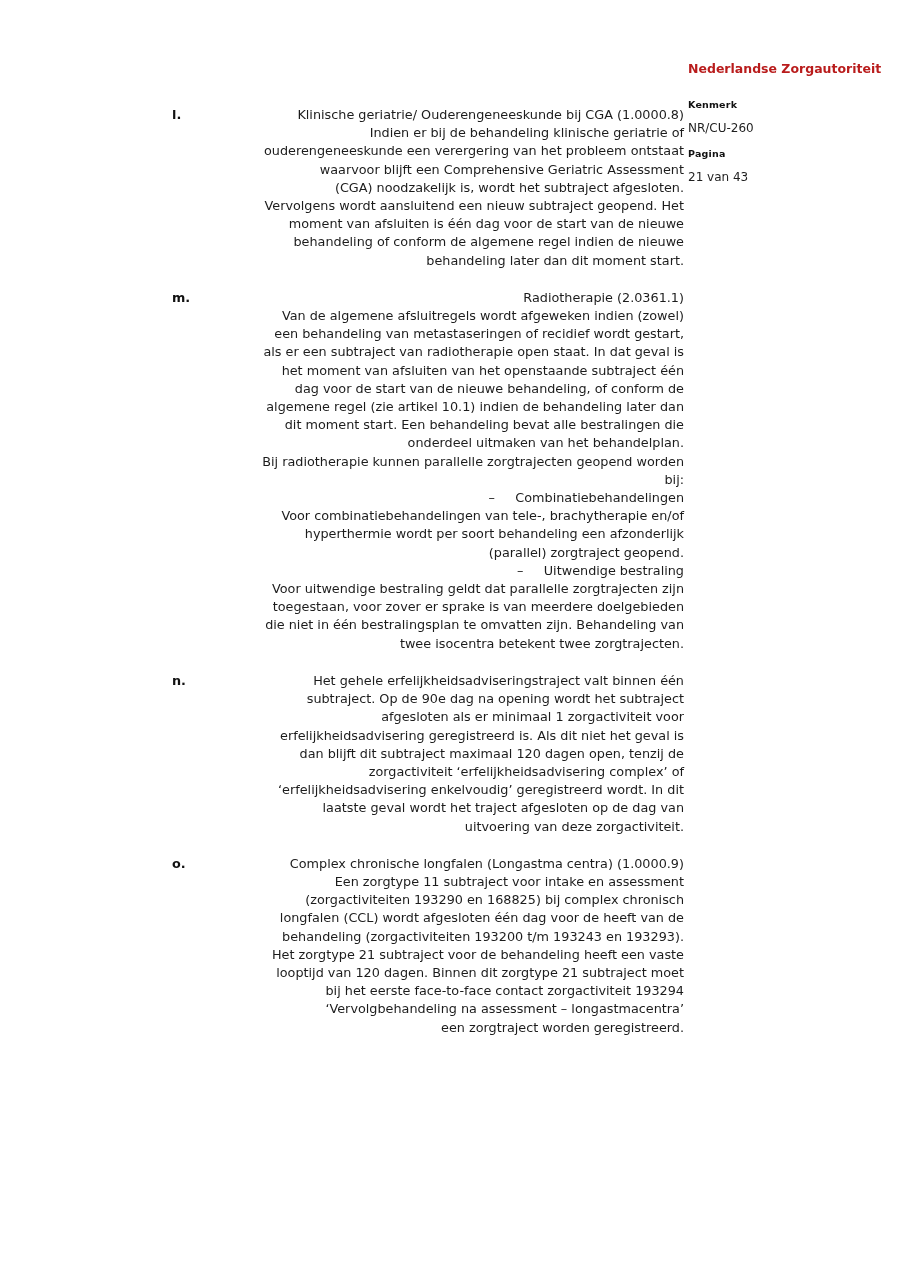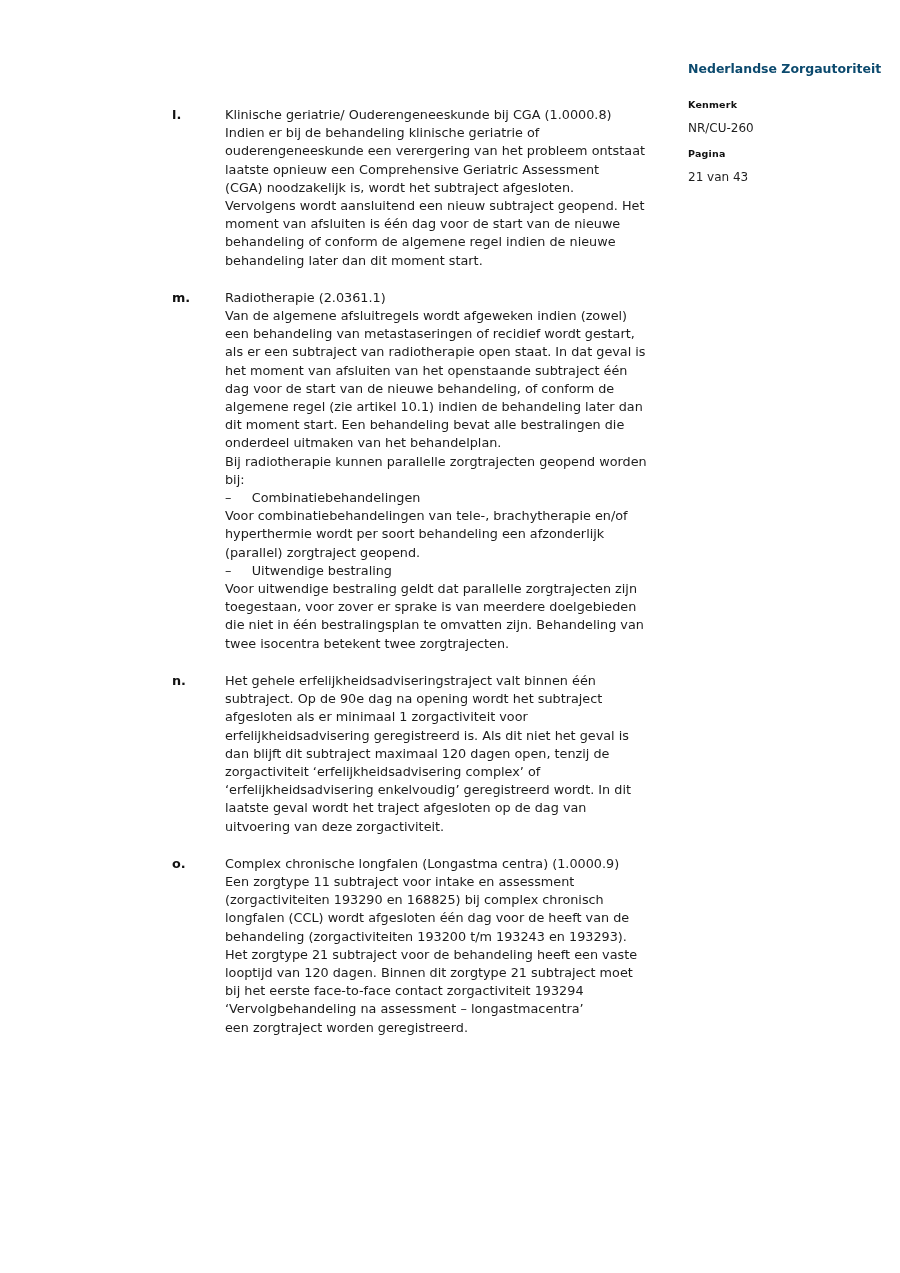--- a/index.html
+++ b/index.html
@@ -14,21 +14,21 @@
     font-family: "DejaVu Sans", "Liberation Sans", sans-serif;
     color: #1a1a1a;
     overflow: hidden;
   }
   .org-name {
     position: absolute;
     left: 688px;
     top: 61px;
     font-size: 12.5px;
     font-weight: bold;
-    color: #0c4a6e;
+    color: #b91c1c;
     white-space: nowrap;
   }
   .meta {
     position: absolute;
     left: 688px;
     top: 98px;
     width: 160px;
   }
   .meta-block { margin-bottom: 11px; }
   .meta-label {
@@ -60,20 +60,21 @@
   }
   .section-letter {
     position: absolute;
     left: 0;
     top: 0;
     font-weight: bold;
     color: #111111;
   }
   .text-line {
     white-space: pre;
+    text-align: right;
   }
 </style>
 </head>
 <body>
 
 <div class="org-name">Nederlandse Zorgautoriteit</div>
 
 <div class="meta">
   <div class="meta-block">
     <div class="meta-label">Kenmerk</div>
@@ -84,21 +85,21 @@
     <div class="meta-value">21 van 43</div>
   </div>
 </div>
 
 <div class="content" id="sections">
     <div class="section">
       <span class="section-letter">l.</span>
       <div class="text-line">Klinische geriatrie/ Ouderengeneeskunde bij CGA (1.0000.8)</div>
       <div class="text-line">Indien er bij de behandeling klinische geriatrie of</div>
       <div class="text-line">ouderengeneeskunde een verergering van het probleem ontstaat</div>
-      <div class="text-line">laatste opnieuw een Comprehensive Geriatric Assessment</div>
+      <div class="text-line">waarvoor blijft een Comprehensive Geriatric Assessment</div>
       <div class="text-line">(CGA) noodzakelijk is, wordt het subtraject afgesloten.</div>
       <div class="text-line">Vervolgens wordt aansluitend een nieuw subtraject geopend. Het</div>
       <div class="text-line">moment van afsluiten is één dag voor de start van de nieuwe</div>
       <div class="text-line">behandeling of conform de algemene regel indien de nieuwe</div>
       <div class="text-line">behandeling later dan dit moment start.</div>
     </div>
     <div class="section">
       <span class="section-letter">m.</span>
       <div class="text-line">Radiotherapie (2.0361.1)</div>
       <div class="text-line">Van de algemene afsluitregels wordt afgeweken indien (zowel)</div>

